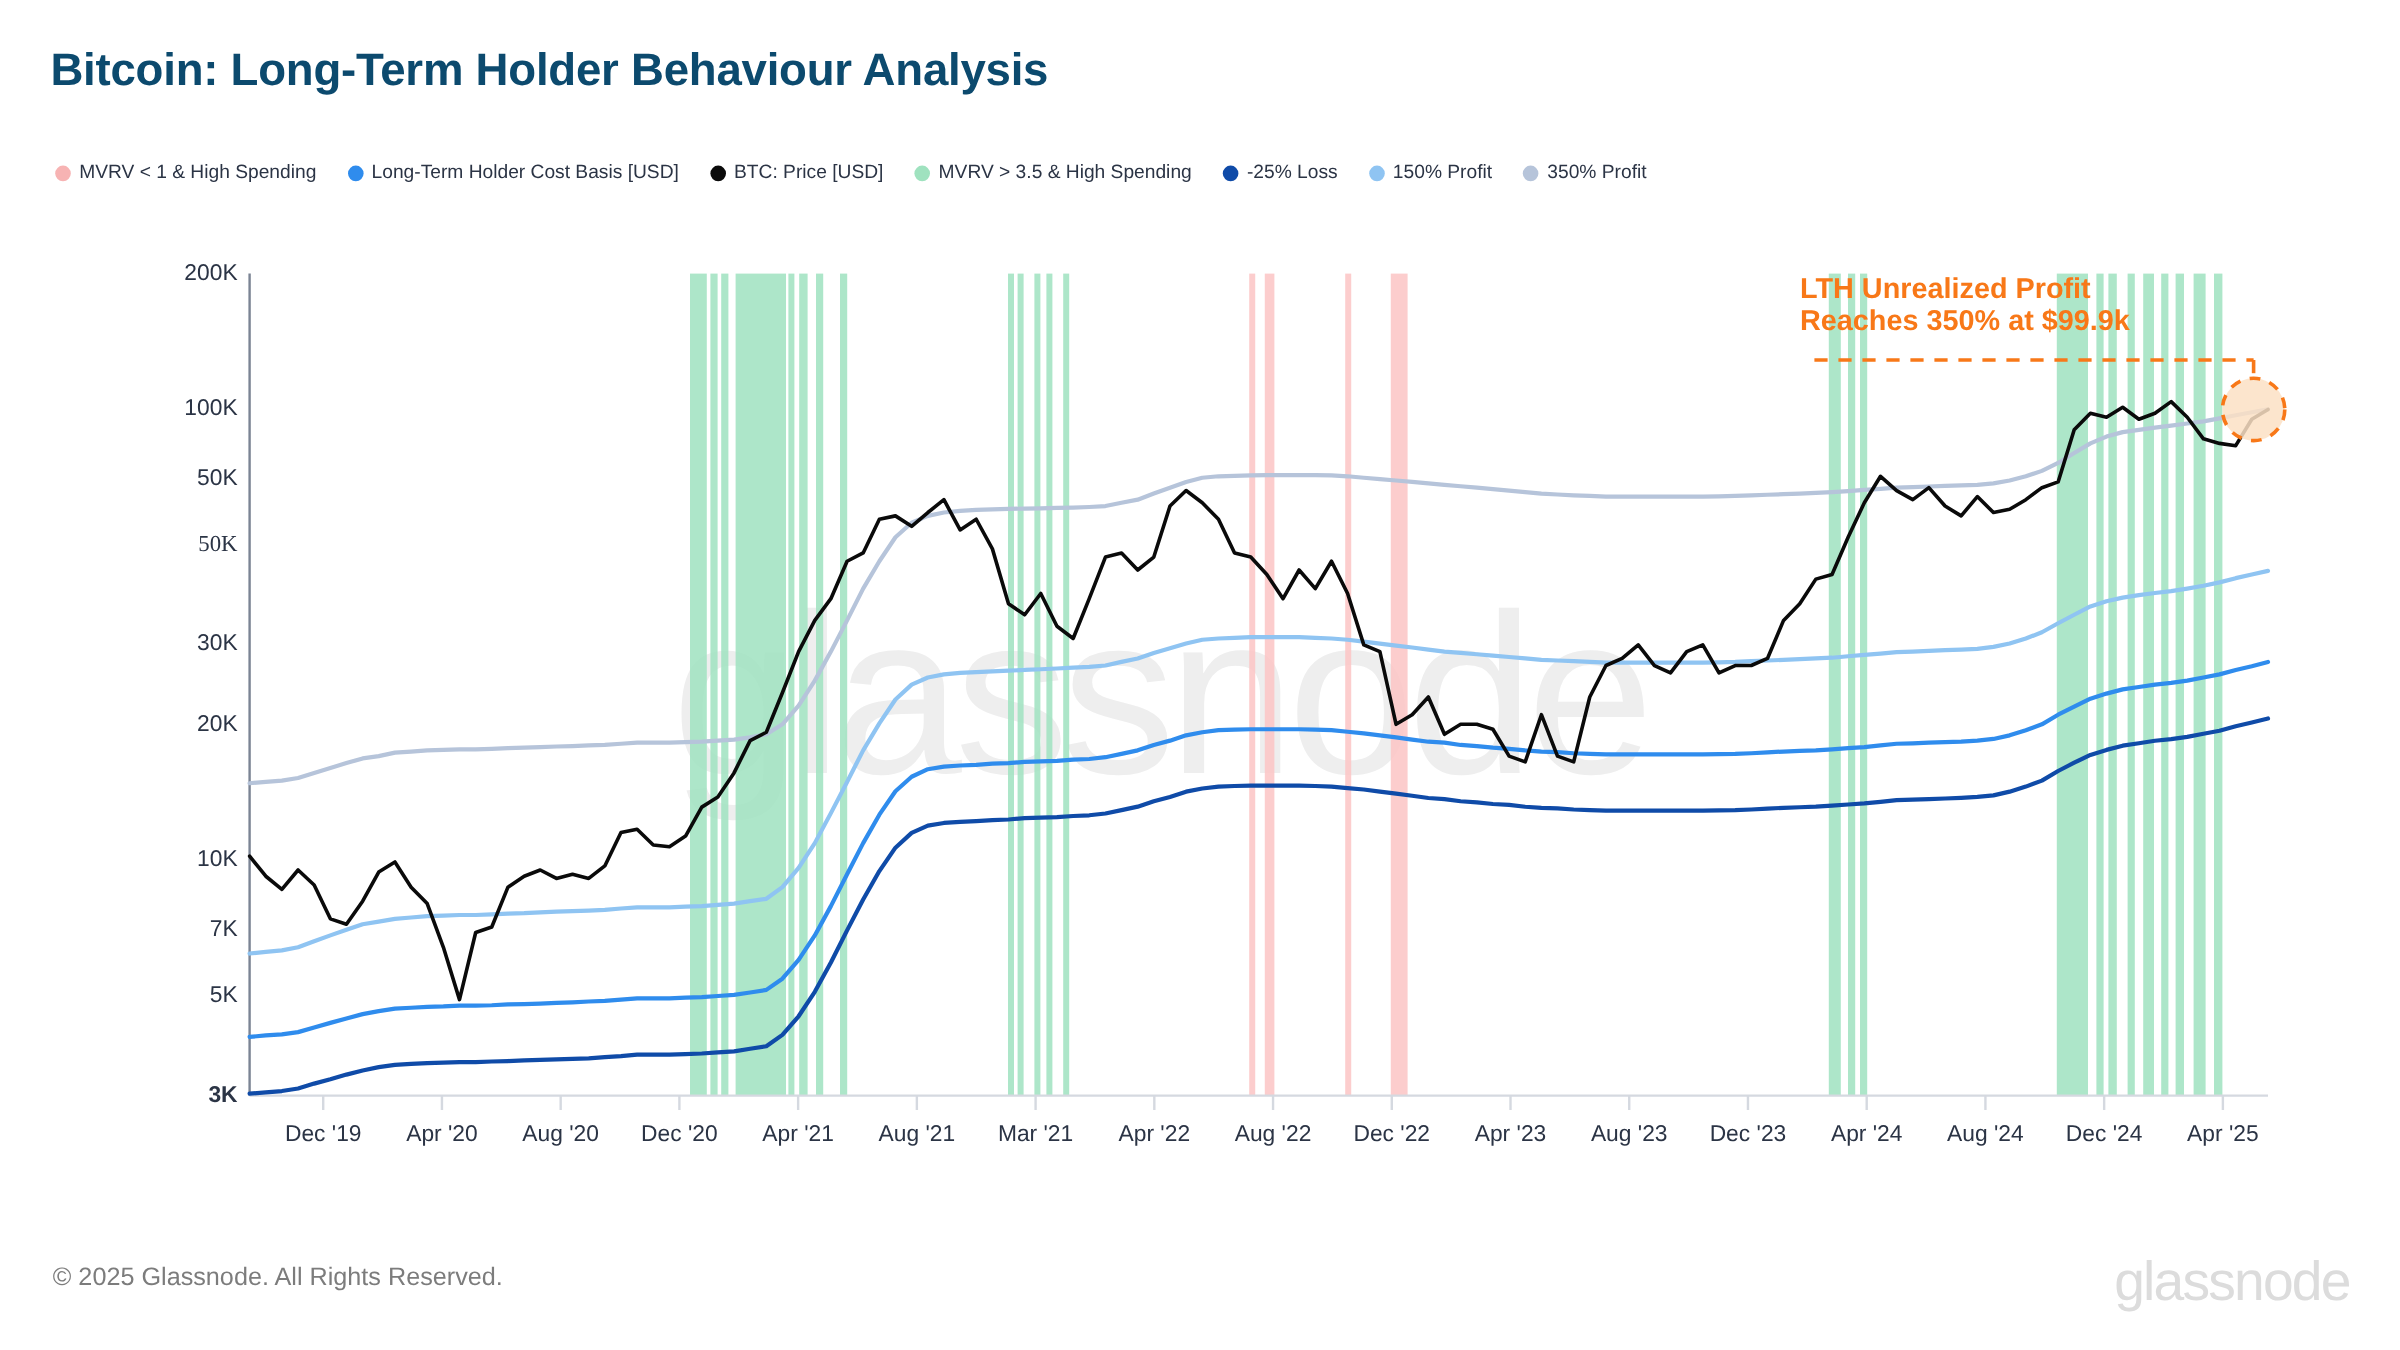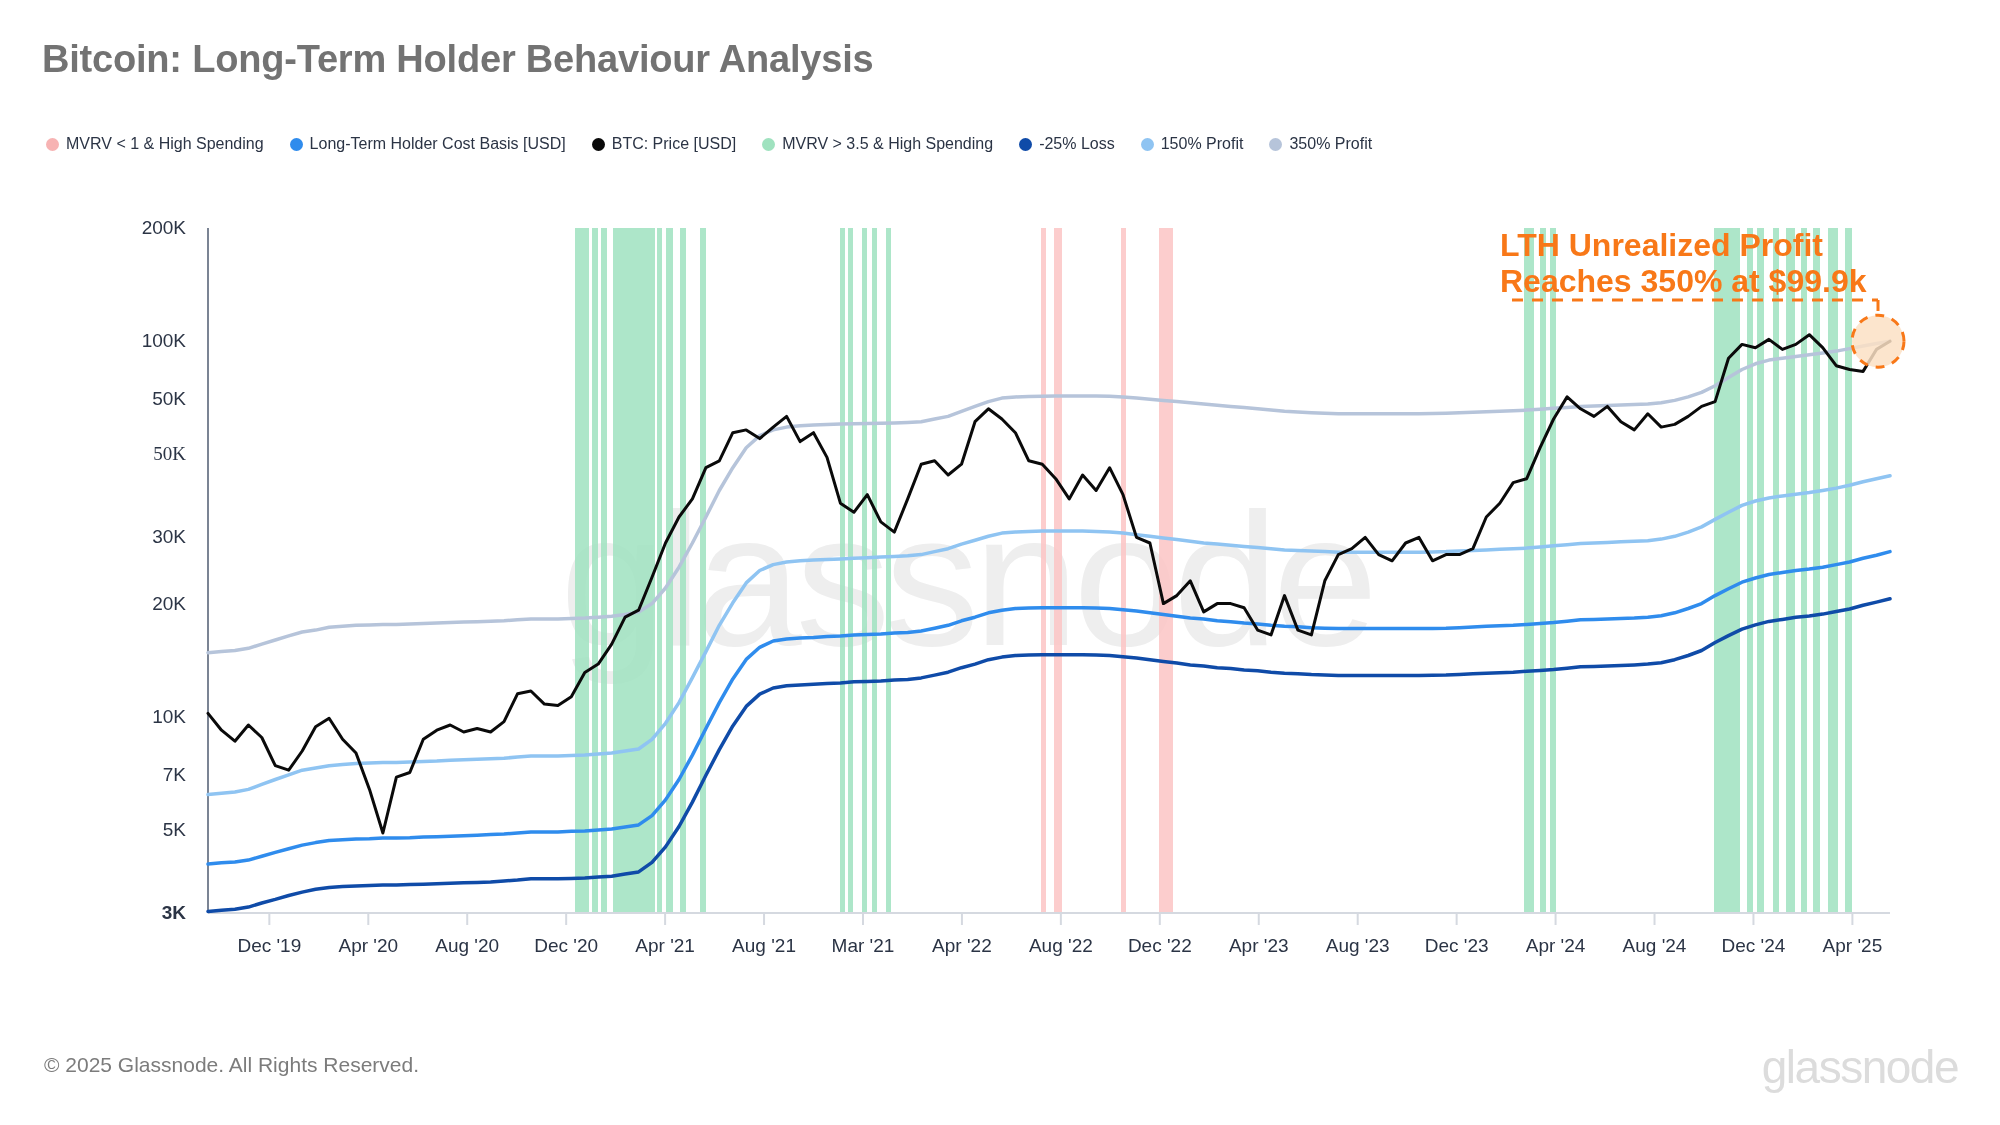--- a/index.html
+++ b/index.html
@@ -3,43 +3,43 @@
 <meta charset="utf-8">
 <style>
   html,body{margin:0;padding:0;}
   body{
     width:2000px;height:1125px;background:#ffffff;
     font-family:"Liberation Sans",sans-serif;
     color:#2b3445;overflow:hidden;position:relative;
   }
   #chart-title{
     position:absolute;left:42px;top:38px;
-    font-size:38px;font-weight:700;color:#737373;letter-spacing:-.2px;
+    font-size:38px;font-weight:700;color:#0c4a6e;letter-spacing:-.2px;
   }
   #legend{
     position:absolute;left:46px;top:135px;
     display:flex;align-items:center;gap:26px;white-space:nowrap;
   }
   .legend-item{display:flex;align-items:center;gap:7px;}
   .legend-dot{width:13px;height:13px;border-radius:50%;display:block;flex:0 0 auto;}
   .legend-label{font-size:16px;color:#2b3445;font-weight:400;}
   #plot-wrap{position:absolute;left:0;top:0;width:2000px;height:1125px;}
-  #y-axis-labels{position:absolute;left:0;top:0;width:200px;height:969px;}
+  #y-axis-labels{position:absolute;left:12px;top:0;width:200px;height:969px;}
   .ytick{
     position:absolute;right:14px;transform:translateY(-50%);
     font-size:19px;color:#2b3445;font-weight:500;text-align:right;
   }
   #x-axis-labels{position:absolute;left:0;top:0;width:2000px;height:1125px;}
   .xtick{
     position:absolute;transform:translateX(-50%);
     font-size:19px;color:#2b3445;font-weight:500;white-space:nowrap;
   }
   #annotation{
     position:absolute;left:1500px;top:228px;
-    font-size:32px;font-weight:700;color:#f87818;line-height:1.12;text-align:left;
+    font-size:24px;font-weight:700;color:#f87818;line-height:1.12;text-align:left;
   }
   #watermark{
     position:absolute;left:560px;top:470px;
     font-size:190px;color:#eeeeee;font-weight:400;letter-spacing:-6px;
     user-select:none;
   }
   #footer-copyright{
     position:absolute;left:44px;top:1053px;
     font-size:21px;color:#7c7c7c;
   }

